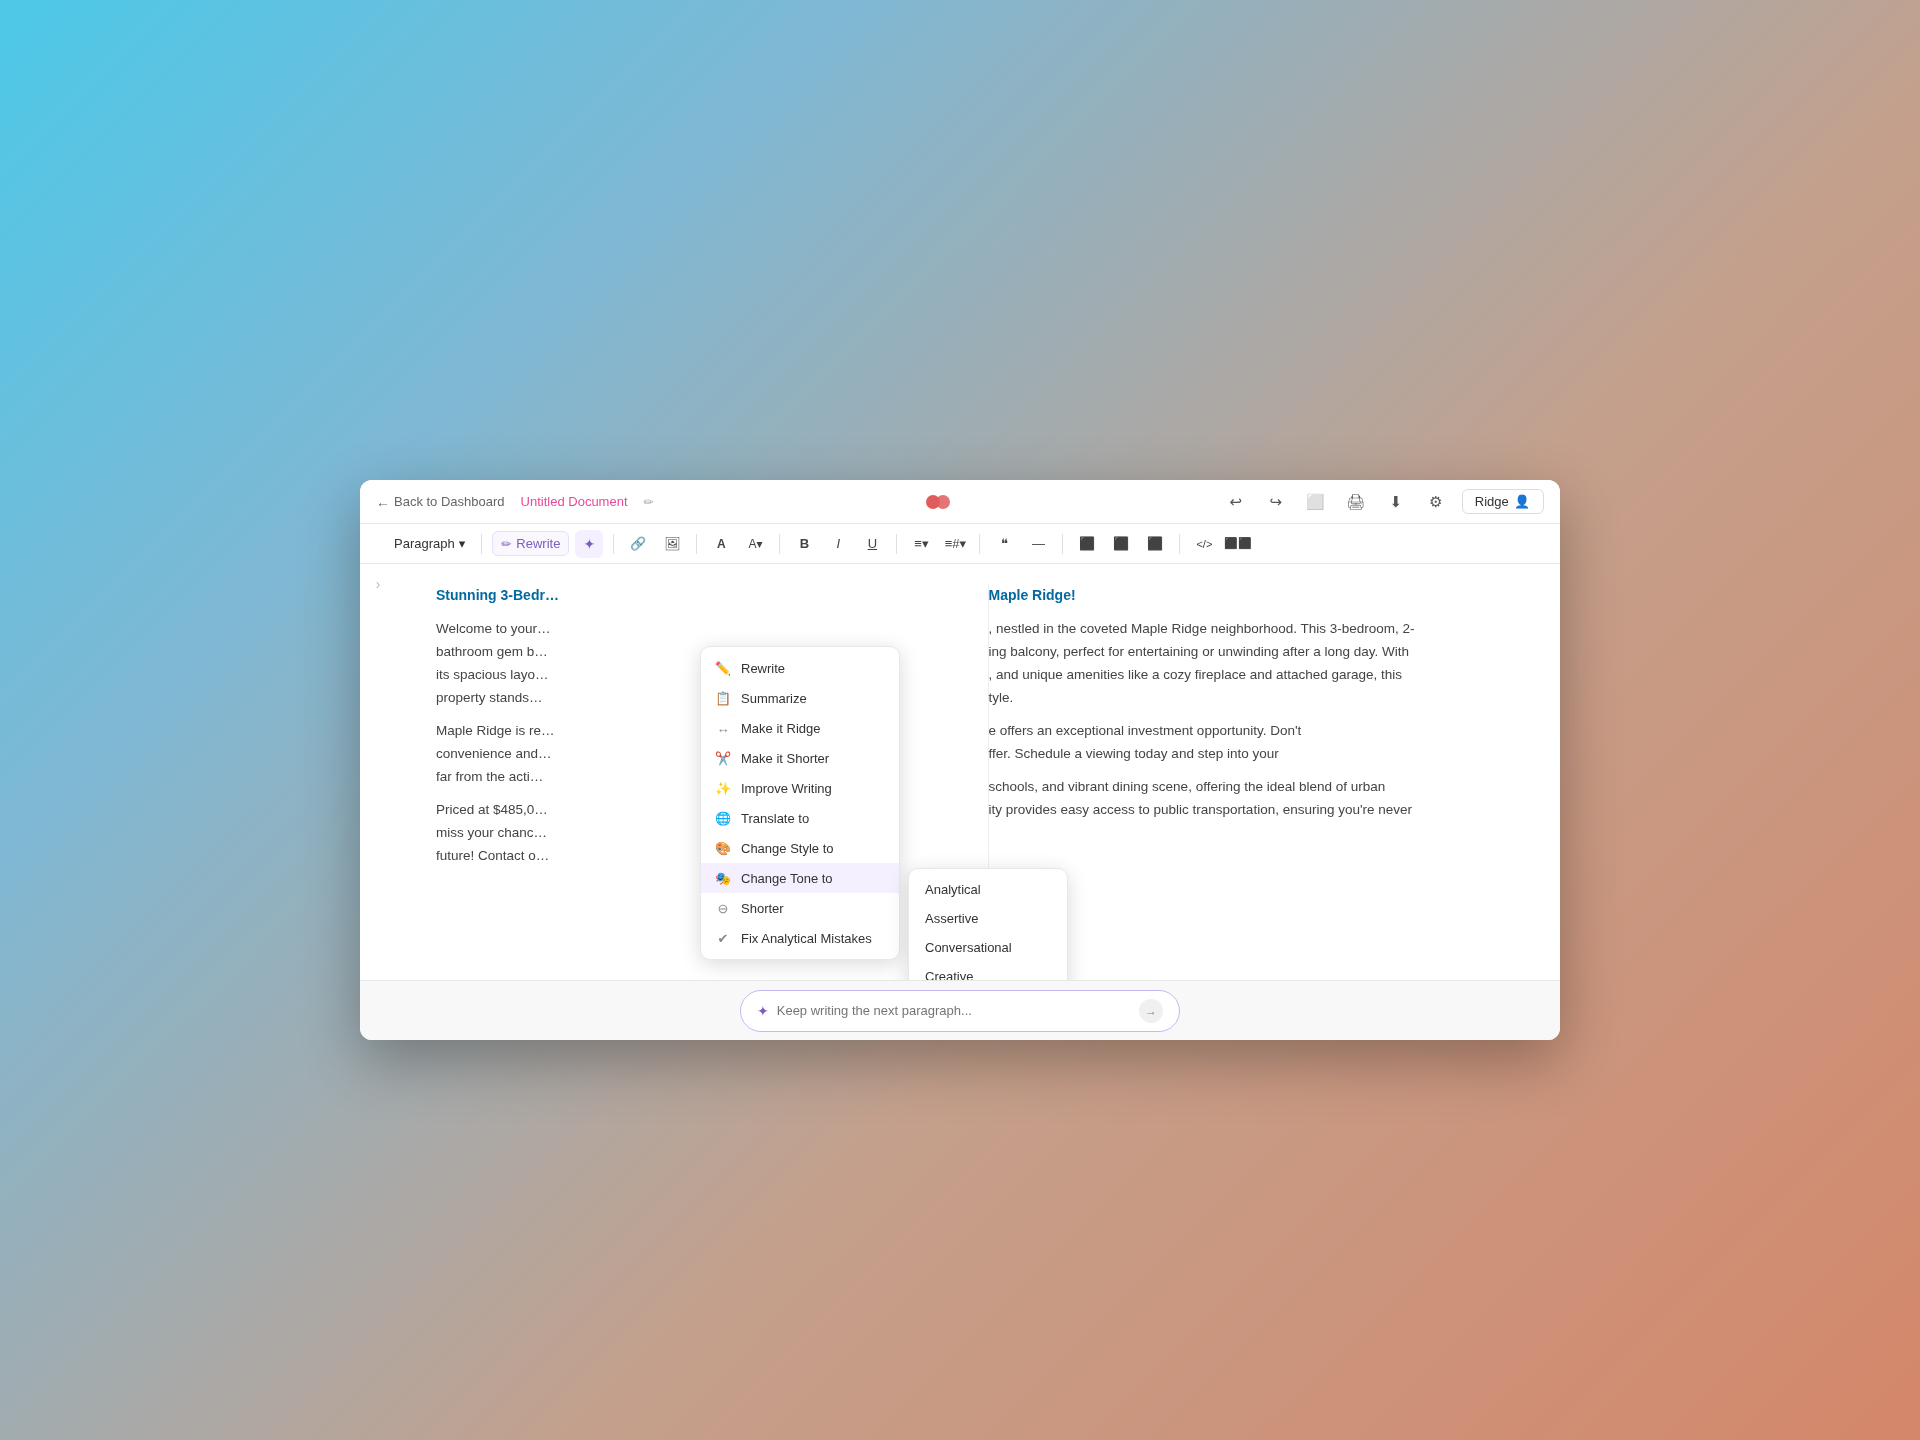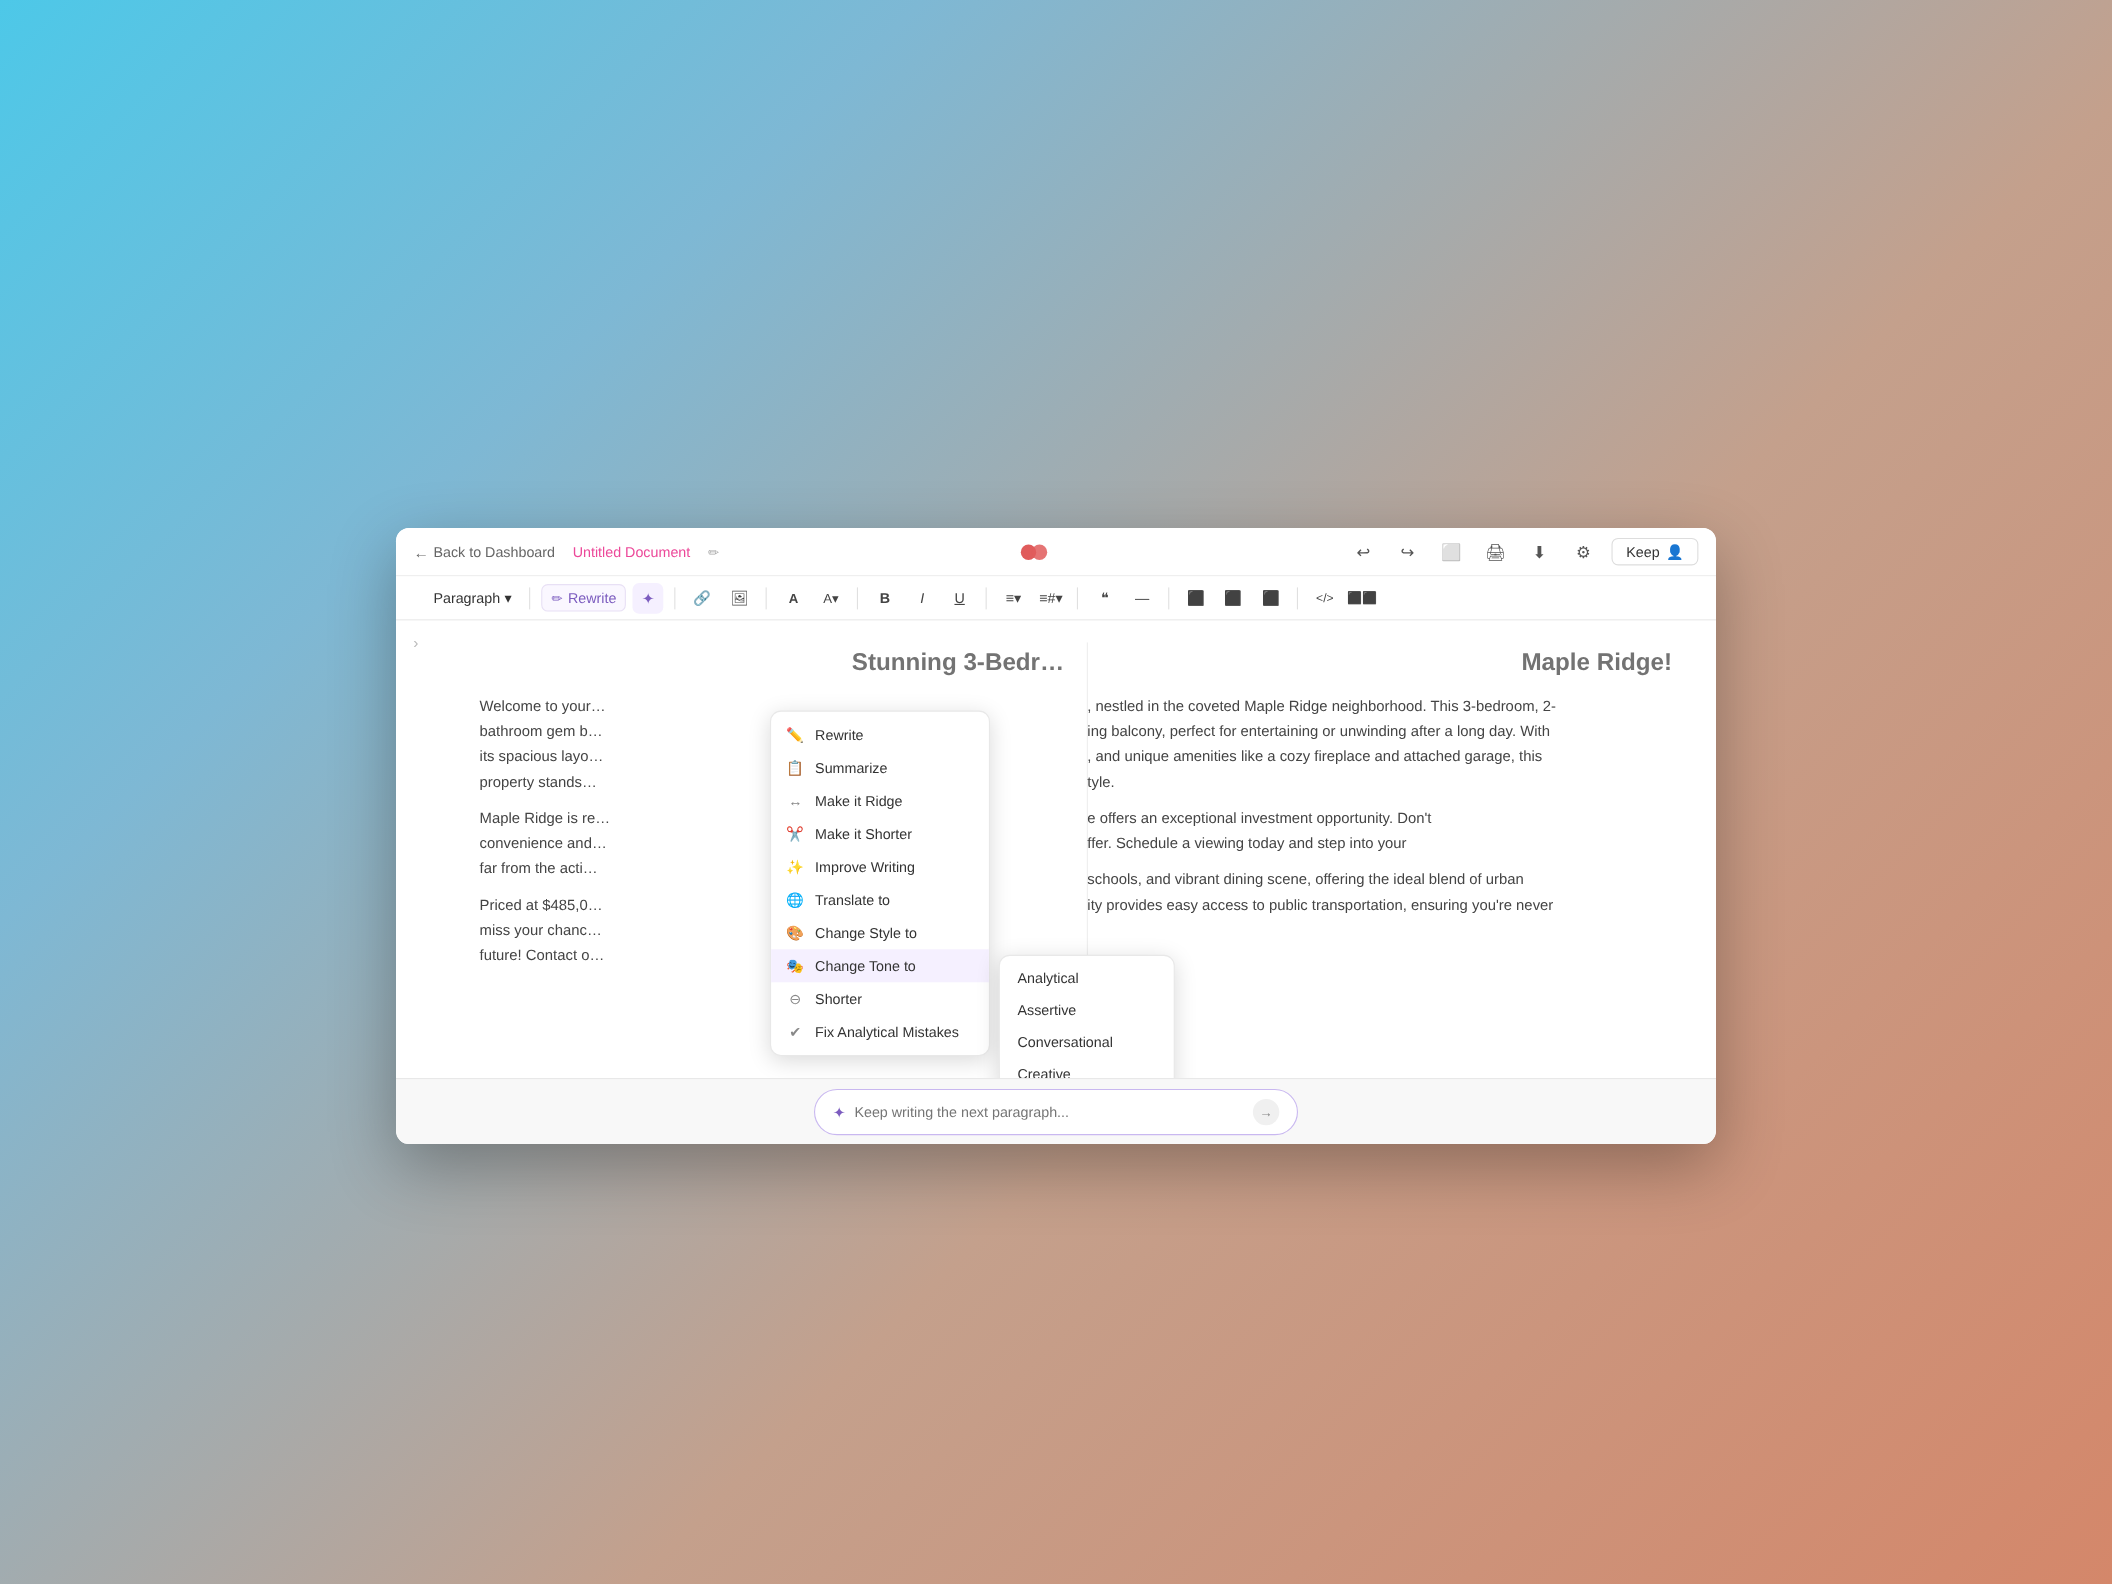--- a/index.html
+++ b/index.html
@@ -183,25 +183,24 @@
     }
     .editor-area {
       flex: 1;
       padding: 20px 40px;
       overflow-y: auto;
       font-size: 14px;
       line-height: 1.6;
       color: #333;
     }
     .doc-heading {
-      font-size: 22px;
+      font-size: 14px;
       font-weight: 600;
       margin-bottom: 12px;
-      color: #737373;
-      text-align: right;
+      color: #0369a1;
     }
     .doc-text {
       font-size: 13.5px;
       line-height: 1.7;
       color: #444;
       margin-bottom: 10px;
     }
     .ai-menu {
       position: absolute;
       top: 82px;
@@ -322,21 +321,21 @@
       </svg>
     </div>
     <div class="top-bar-right">
       <div class="icon-btn">↩</div>
       <div class="icon-btn">↪</div>
       <div class="icon-btn">⬜</div>
       <div class="icon-btn">🖨</div>
       <div class="icon-btn">⬇</div>
       <div class="icon-btn">⚙</div>
       <button class="save-btn">
-        <span>Keep</span>
+        <span>Ridge</span>
         <span>👤</span>
       </button>
     </div>
   </div>
 
   <div class="toolbar">
     <div class="paragraph-select">
       <span>Paragraph</span>
       <span>▾</span>
     </div>

